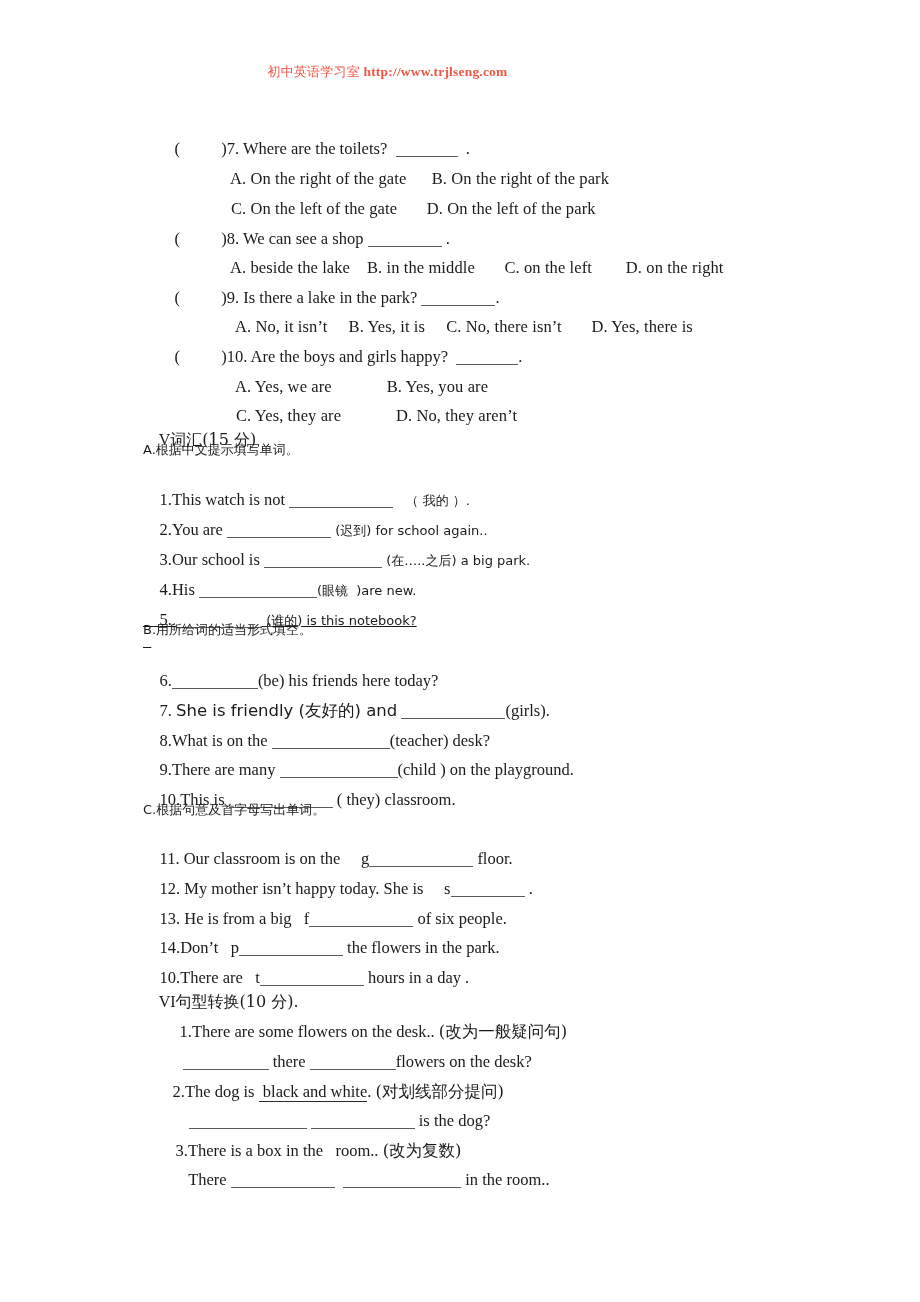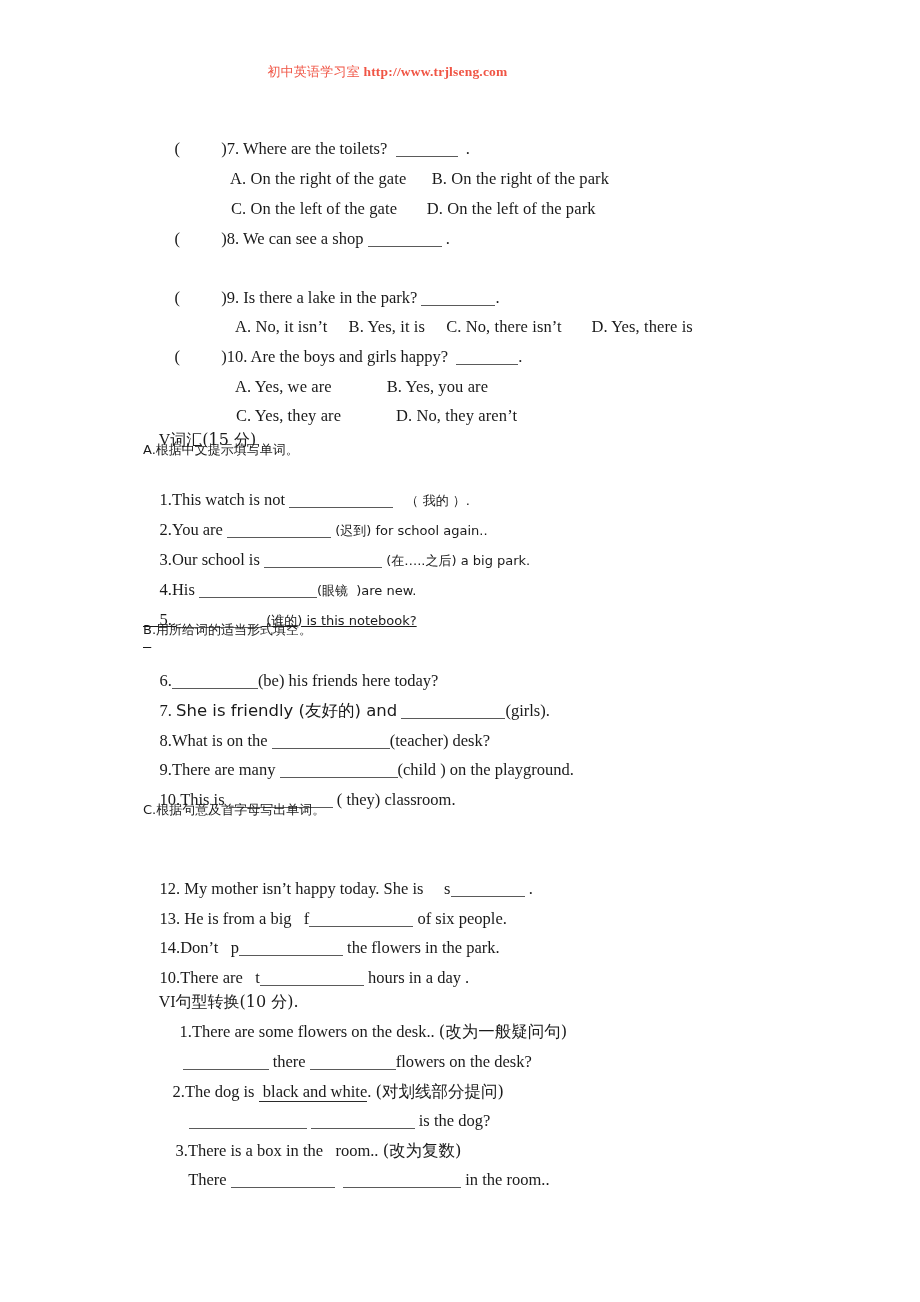--- a/index.html
+++ b/index.html
@@ -102,20 +102,23 @@
   <div class="line choices" style="left:214px; top:149px;">
     <span>A. On the right of the gate</span><span>      </span><span>B. On the right of the park</span>
   </div>
   <div class="line choices" style="left:214px; top:179px;">
     <span>C. On the left of the gate</span><span>       </span><span>D. On the left of the park</span>
   </div>
 
   <div class="line" style="left:158px; top:209px;">
     <span>(          )8.</span><span> </span><span>We can see a shop</span><span> </span><span class="blank b-md"></span><span> .</span>
   </div>
+  <div class="line choices" style="left:214px; top:238px;">
+    <span>A. beside the lake</span><span>    </span><span>B. in the middle</span><span>       </span><span>C. on the left</span><span>        </span><span>D. on the right</span>
+  </div>
 
   <div class="line" style="left:158px; top:268px;">
     <span>(          )9.</span><span> </span><span>Is there a lake in the park?</span><span> </span><span class="blank b-md"></span><span>.</span>
   </div>
   <div class="line choices" style="left:219px; top:297px;">
     <span>A. No, it isn’t</span><span>     </span><span>B. Yes, it is</span><span>     </span><span>C. No, there isn’t</span><span>       </span><span>D. Yes, there is</span>
   </div>
 
   <div class="line" style="left:158px; top:327px;">
     <span>(          )10.</span><span> </span><span>Are the boys and girls happy?</span><span>  </span><span class="blank b-sm"></span><span>.</span>
@@ -170,20 +173,23 @@
   <div class="line" style="left:143px; top:740px;">
     <span>9.</span><span>There are many</span><span> </span><span class="blank b-2xl"></span><span>(child ) on the playground.</span>
   </div>
 
   <div class="line" style="left:143px; top:770px;">
     <span>10.</span><span>This is</span><span> </span><span class="blank b-xl"></span><span> </span><span>( they) classroom.</span>
   </div>
 
   <div class="line cn-hei" style="left:143px; top:800px;">C.根据句意及首字母写出单词。</div>
 
+  <div class="line" style="left:143px; top:829px;">
+    <span>11.</span><span> </span><span>Our classroom is on the</span><span>     </span><span>g</span><span class="blank b-xl"></span><span> </span><span>floor.</span>
+  </div>
 
   <div class="line" style="left:143px; top:859px;">
     <span>12.</span><span> </span><span>My mother isn’t happy today. She is</span><span>     </span><span>s</span><span class="blank b-md"></span><span> </span><span>.</span>
   </div>
 
   <div class="line" style="left:143px; top:889px;">
     <span>13.</span><span> </span><span>He is from a big</span><span>   </span><span>f</span><span class="blank b-xl"></span><span> </span><span>of six people.</span>
   </div>
 
   <div class="line" style="left:143px; top:918px;">

